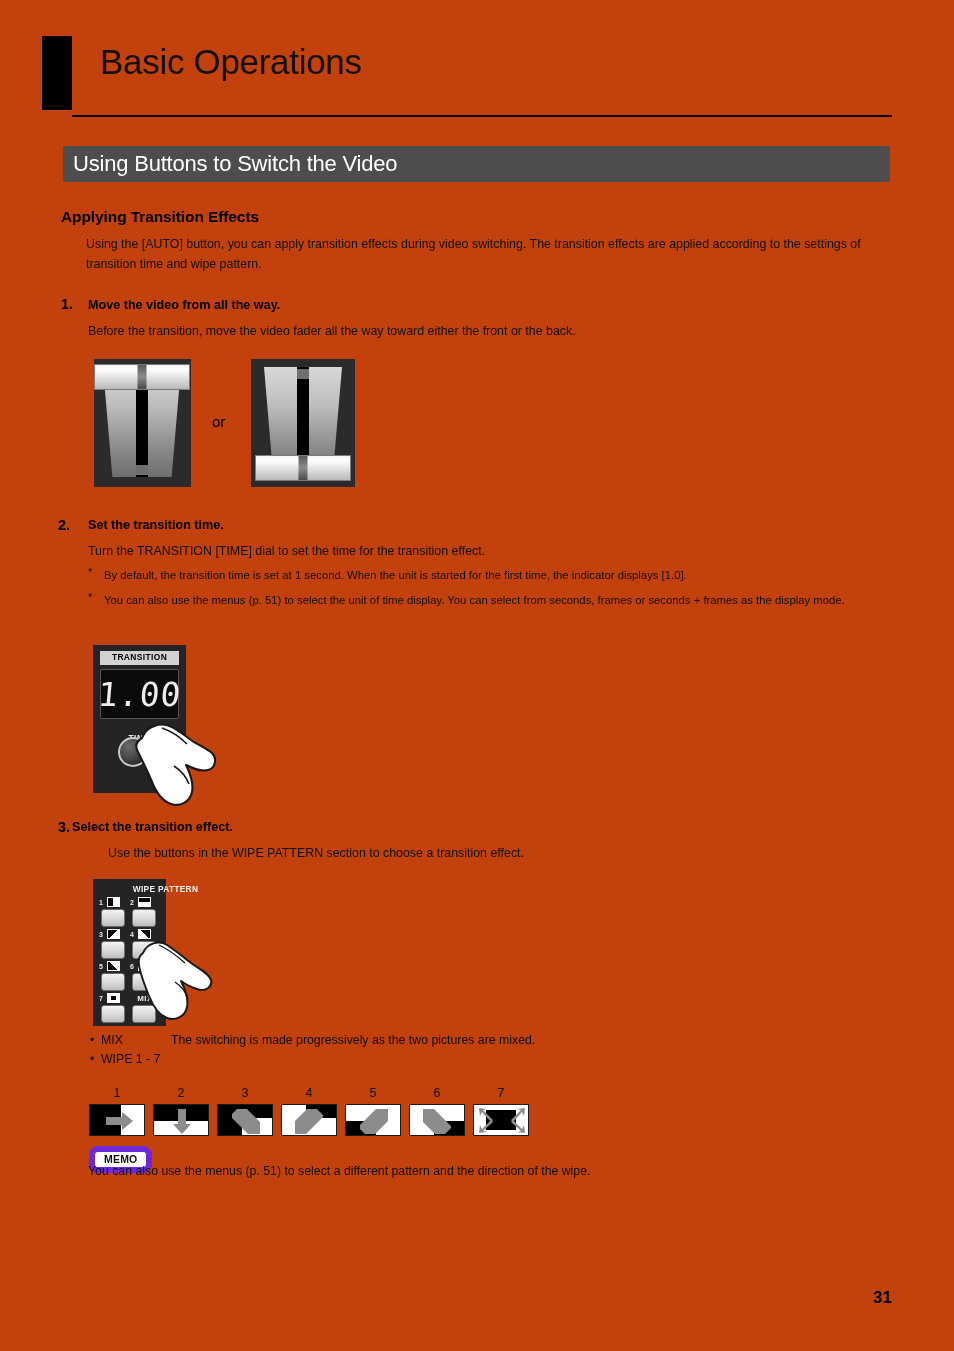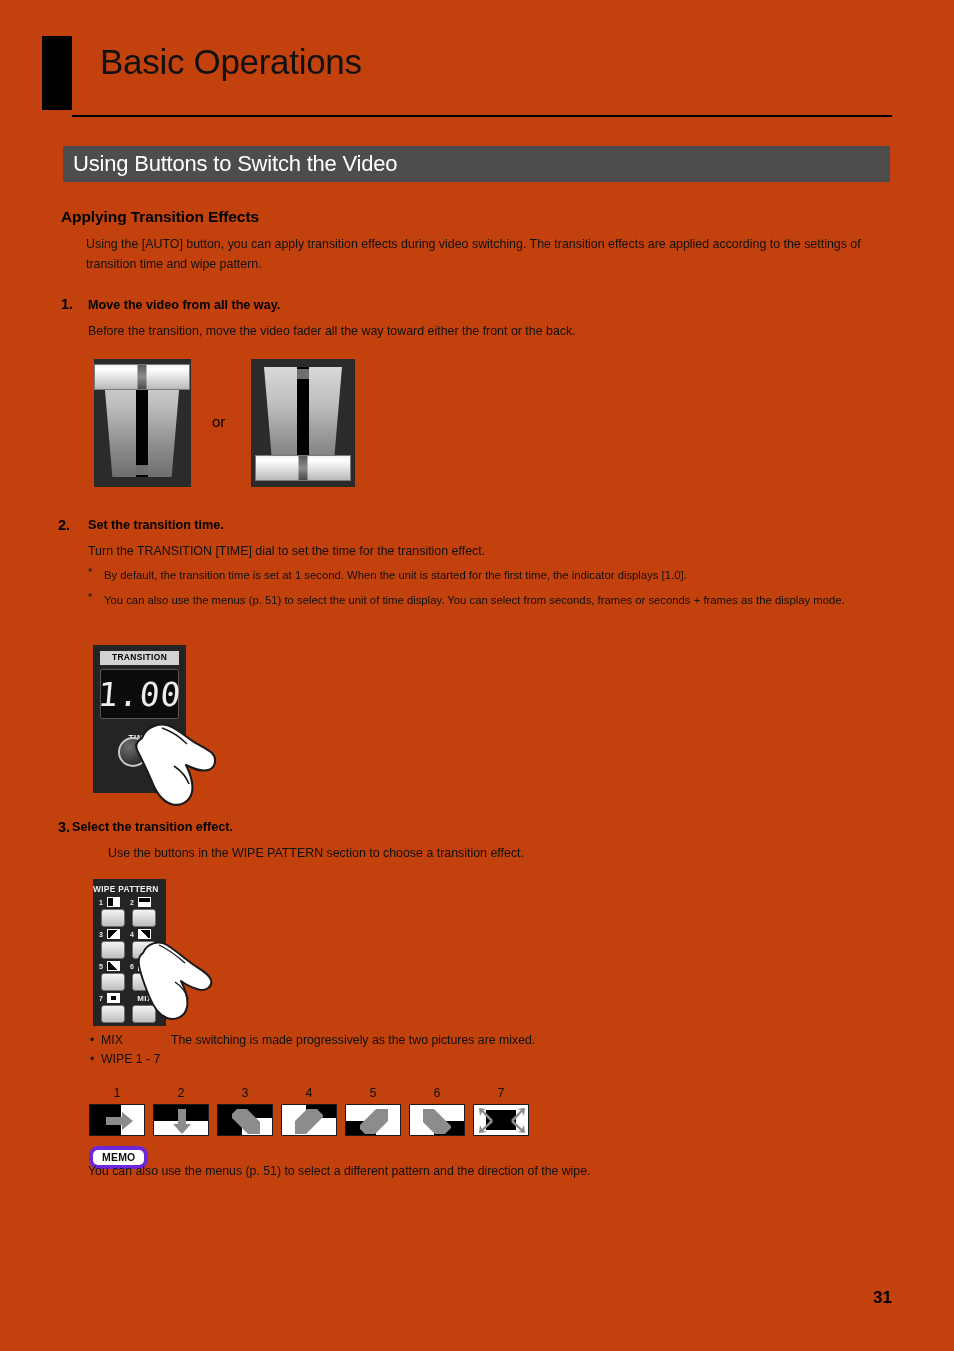--- a/index.html
+++ b/index.html
@@ -244,22 +244,24 @@
     pointer-events: none;
   }
 
   
   .wipe-title {
     position: absolute;
     color: #f0f0f0;
     font-size: 8.4px;
     font-weight: bold;
     letter-spacing: 0.3px;
+    text-align: center;
     width: 100%;
     left: 0;
+    padding-left: 36px;
   }
   .wp-cell {
     position: absolute;
     width: 30px;
   }
   .wp-num {
     position: absolute;
     left: 0;
     top: 2px;
     color: #e9e9e9;
@@ -330,21 +332,21 @@
   .wd-arrow {
     position: absolute;
     pointer-events: none;
   }
 
   
   .memo-badge {
     position: absolute;
     display: inline-block;
     padding: 1px 9px 2px 9px;
-    border: 4px solid #6d28d9;
+    border: 6px solid #6d28d9;
     border-radius: 9px;
     font-size: 10.5px;
     font-weight: bold;
     color: #111;
     background: #fff;
     letter-spacing: 0.2px;
   }
   .memo-text {
     position: absolute;
     font-size: 12.3px;

